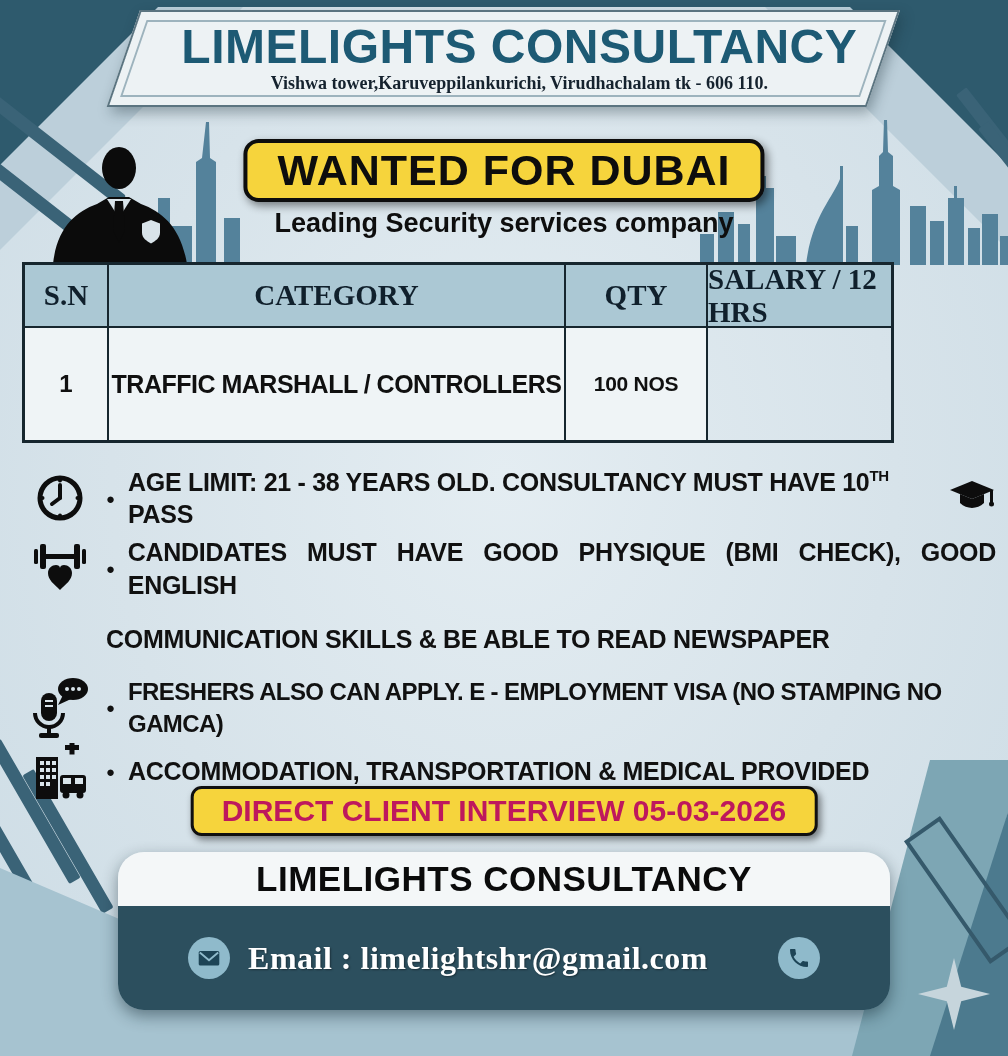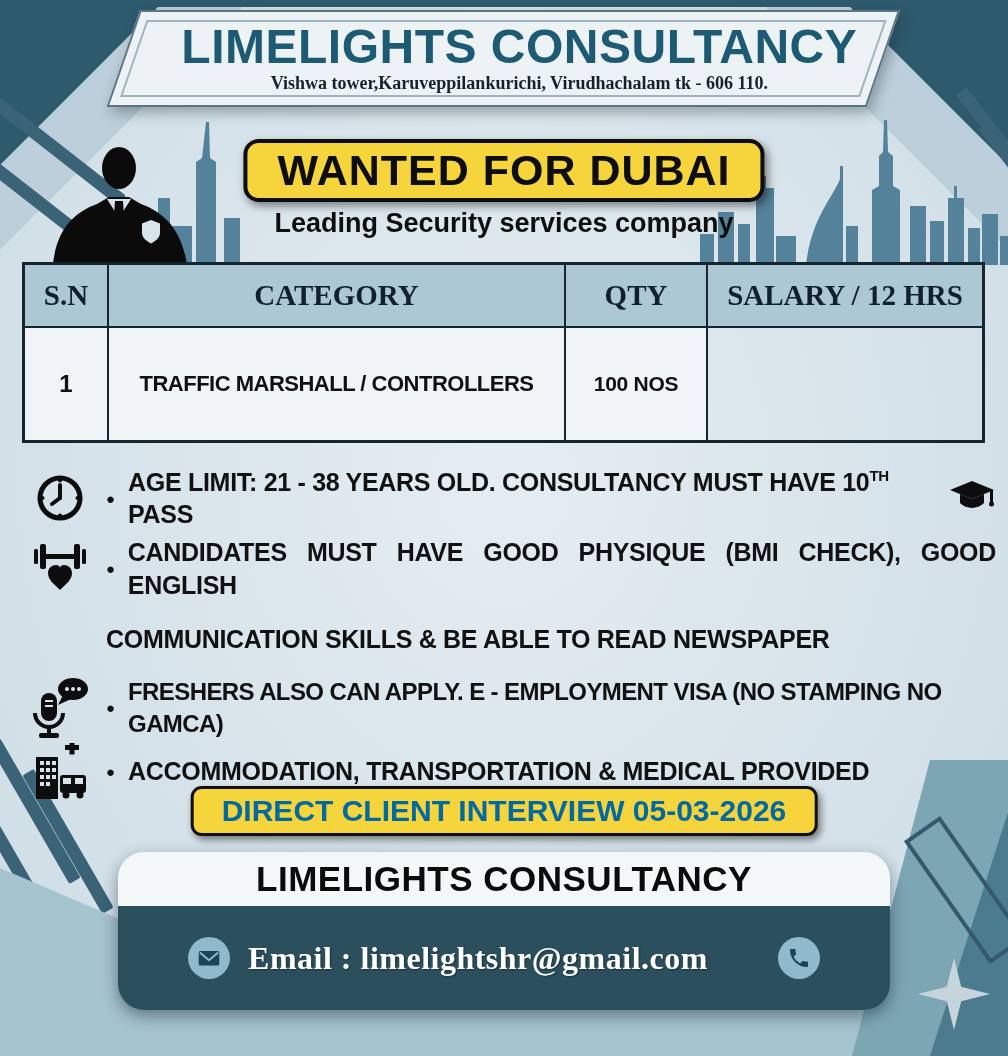--- a/index.html
+++ b/index.html
@@ -47,30 +47,30 @@
   .businessman{left:45px;top:146px;width:152px;height:118px;}
   .wanted{
     left:50%;top:139px;transform:translateX(-50%);
     background:#f6d43c;border:4px solid #0d0d0d;border-radius:15px;
     padding:3px 30px;font-size:43px;font-weight:800;letter-spacing:1px;color:#0d0d0d;
     box-shadow:3px 4px 8px rgba(0,0,0,.45);white-space:nowrap;z-index:5;
   }
   .hero-sub{left:0;top:208px;width:100%;text-align:center;font-size:27px;font-weight:800;color:#0e0e0e;z-index:5;}
   
   .job-table{
-    left:22px;top:262px;width:963px;border:3px solid #16262e;z-index:6;
+    left:22px;top:262px;width:872px;border:3px solid #16262e;z-index:6;
     display:grid;grid-template-columns:84px 457px 142px 1fr;grid-template-rows:63px 112px;
   }
   .cell{display:flex;align-items:center;justify-content:center;border-right:2.5px solid #16262e;border-bottom:2.5px solid #16262e;}
   .cell:nth-child(4n){border-right:none;}
   .cell.last-row{border-bottom:none;}
   .th{background:#abc8d4;font-family:"Liberation Serif",serif;font-size:29px;font-weight:700;color:#10202c;}
   .td{background:#eff4f6;color:#101010;}
   .td-sn{font-size:24px;font-weight:600;}
-  .td-cat{font-size:22px;font-weight:800;letter-spacing:-.5px;}
+  .td-cat{font-size:25px;font-weight:800;letter-spacing:-.5px;}
   .td-qty{font-size:21px;font-weight:600;letter-spacing:-.3px;}
   .pill{background:#f6d43c;border:3px solid #101010;border-radius:14px;padding:5px 22px;
     font-size:27px;font-weight:800;box-shadow:3px 4px 6px rgba(0,0,0,.4);white-space:nowrap;}
   
   .bullets{left:14px;top:466px;width:982px;color:#111;}
   .brow{display:flex;align-items:center;}
   .icon-col{width:92px;flex:0 0 92px;display:flex;align-items:center;justify-content:center;}
   .dot{font-size:15px;margin-right:13px;flex:0 0 auto;}
   .btext{font-size:25px;font-weight:600;letter-spacing:-.3px;line-height:1.3;}
   .bb{font-weight:800;}
@@ -81,21 +81,21 @@
   .b2-l1{display:flex;align-items:center;}
   .b2-l1 .jline{flex:1;text-align:justify;text-align-last:justify;}
   .b2-l2{margin-top:22px;}
   .b3{margin-top:26px;height:52px;}
   .b3 .btext{font-size:24px;letter-spacing:-.6px;}
   .b4{margin-top:10px;height:56px;}
   
   .interview{
     left:50%;top:786px;transform:translateX(-50%);z-index:6;
     background:#f6d43c;border:3px solid #101010;border-radius:11px;
-    padding:5px 28px;font-size:30px;font-weight:800;color:#0369a1;
+    padding:5px 28px;font-size:30px;font-weight:800;color:#be185d;
     box-shadow:3px 4px 7px rgba(0,0,0,.45);white-space:nowrap;
   }
   
   .footer-card{
     left:118px;top:852px;width:772px;height:158px;border-radius:26px;overflow:hidden;
     box-shadow:0 6px 16px rgba(10,30,40,.45);z-index:7;display:flex;flex-direction:column;
   }
   .footer-top{height:54px;background:#f4f7f8;display:flex;align-items:center;justify-content:center;}
   .footer-company{font-size:35px;font-weight:800;letter-spacing:.5px;color:#0b0b0b;}
   .footer-dark{flex:1;background:#2c4f5e;display:flex;justify-content:space-evenly;padding:4px 0;}

